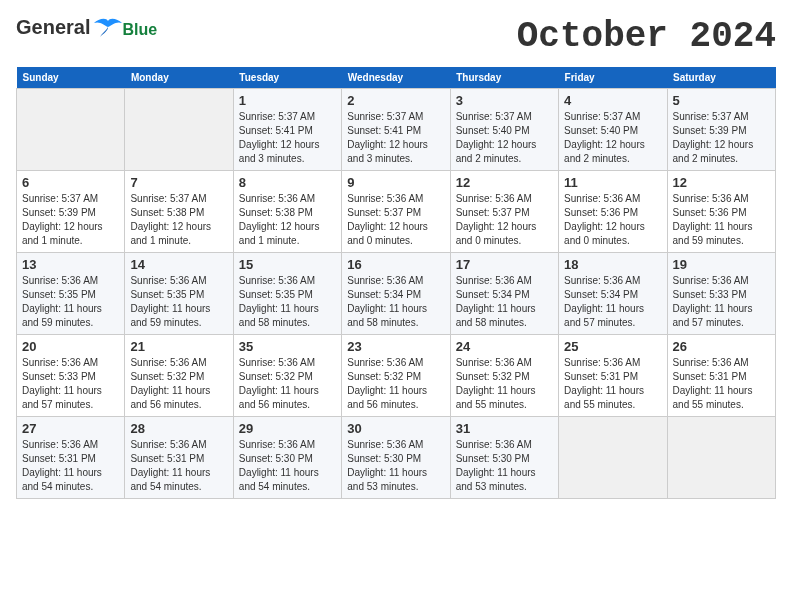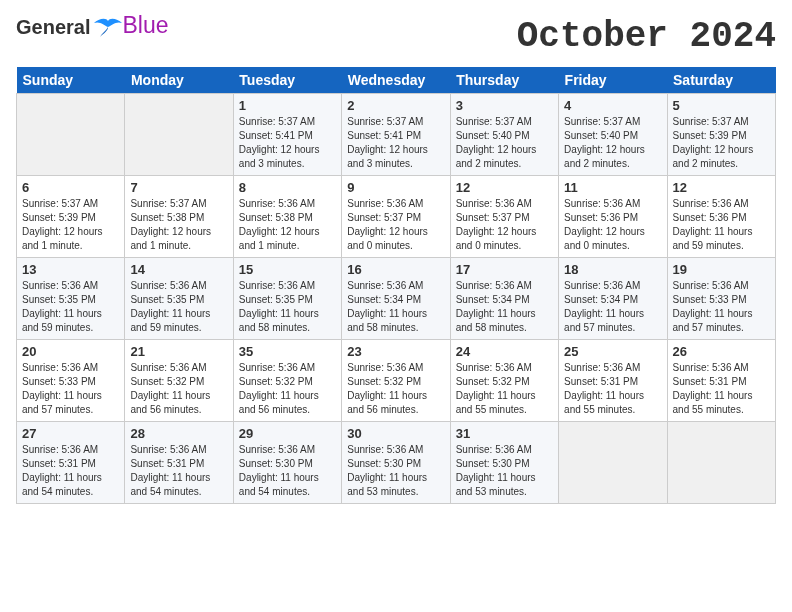--- a/index.html
+++ b/index.html
@@ -42,21 +42,21 @@
     table {
       width: 100%;
       border-collapse: collapse;
       font-size: 11px;
     }
     thead tr th {
       background-color: #1565C0;
       color: #fff;
       text-align: left;
       padding: 5px 6px;
-      font-size: 14px;
+      font-size: 10px;
       font-weight: bold;
       margin-left: 24px;
     }
     tbody tr td {
       border: 1px solid #ccc;
       vertical-align: top;
       padding: 4px 5px;
       width: 14.28%;
       min-height: 80px;
     }
@@ -87,21 +87,21 @@
 
 <div class="header">
   <div class="logo">
     <div class="logo-line">
       <span style="font-size:20px;font-weight:bold;color:#333;">General</span>
       <svg width="28" height="22" viewBox="0 0 28 22" style="margin-left:2px;">
         <path d="M14 4 C16 0, 24 2, 28 6 C22 4, 18 8, 14 10 C10 8, 6 4, 0 6 C4 2, 12 0, 14 4Z" fill="#1E90FF"></path>
         <path d="M14 10 C12 14, 8 16, 6 20 C10 16, 14 14, 14 10Z" fill="#1565C0"></path>
       </svg>
     </div>
-    <span style="font-size:23px;font-weight:normal;color:#a21caf;margin-top:-4px;">Blue</span>
+    <span style="font-size:16px;font-weight:bold;color:#15803d;margin-top:-4px;">Blue</span>
   </div>
   <div class="title-block">
     <h1>October 2024</h1>
   </div>
 </div>
 
 <table>
   <thead>
     <tr>
     <th>Sunday</th>

